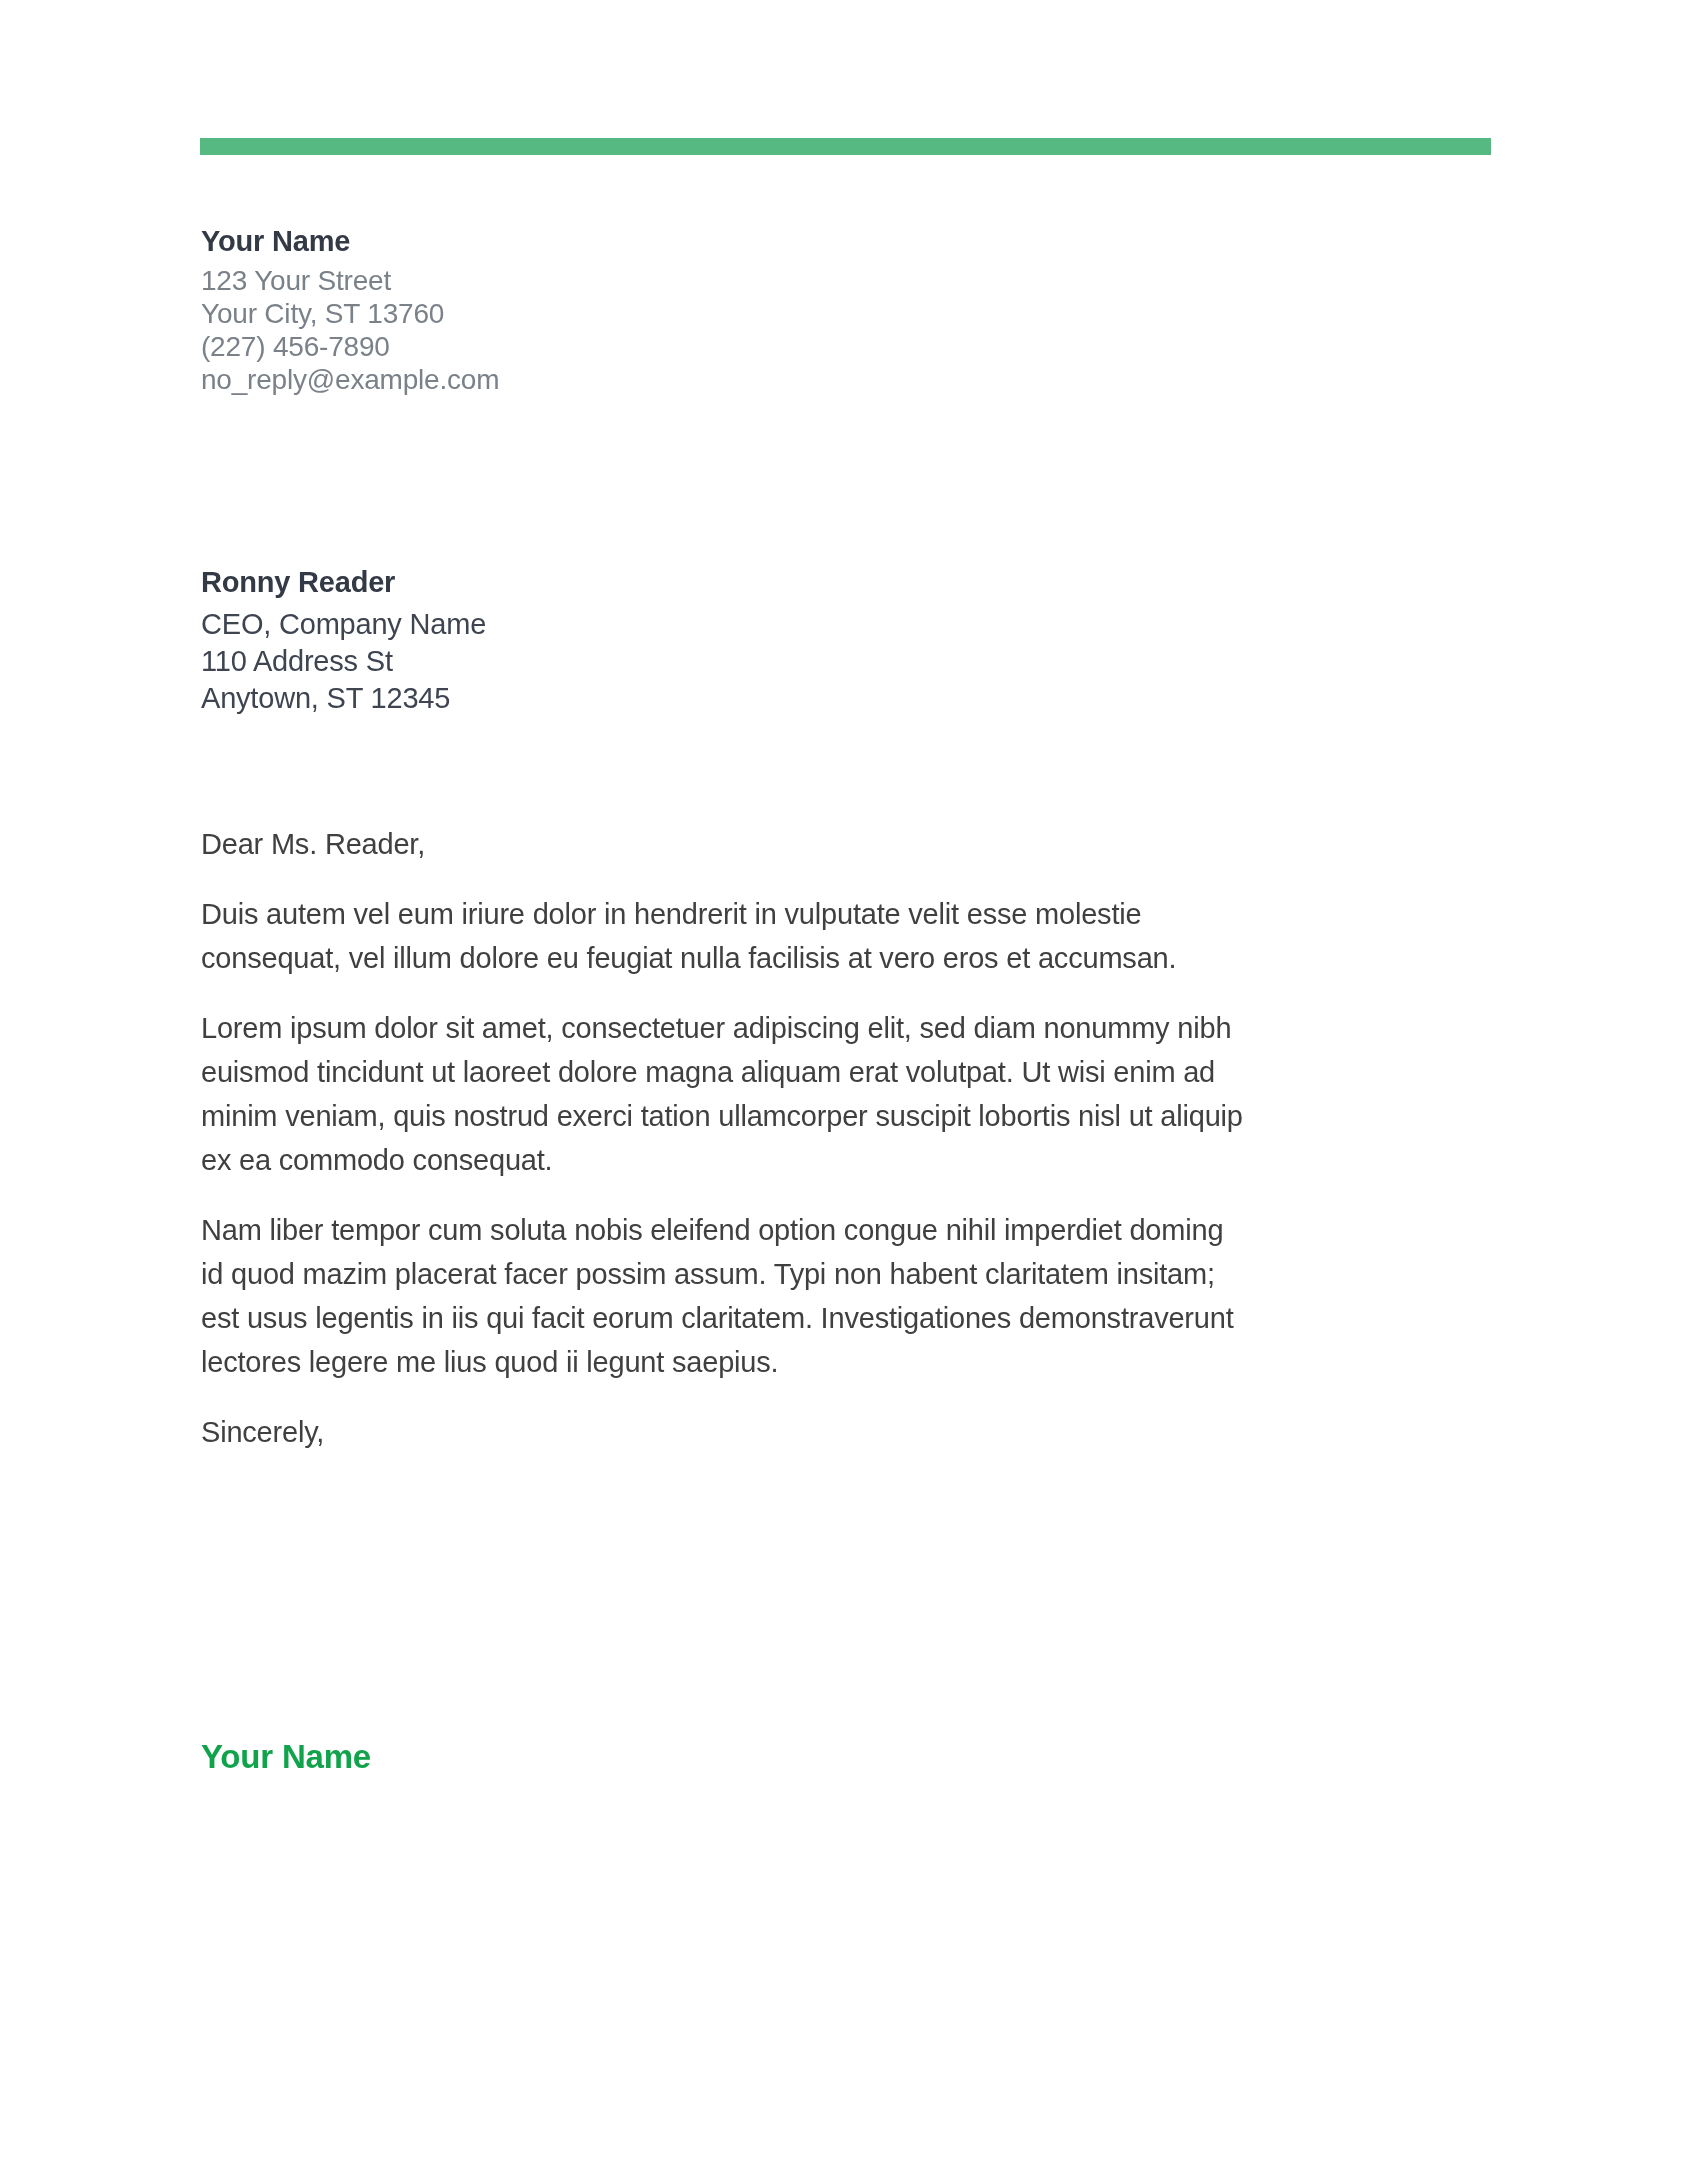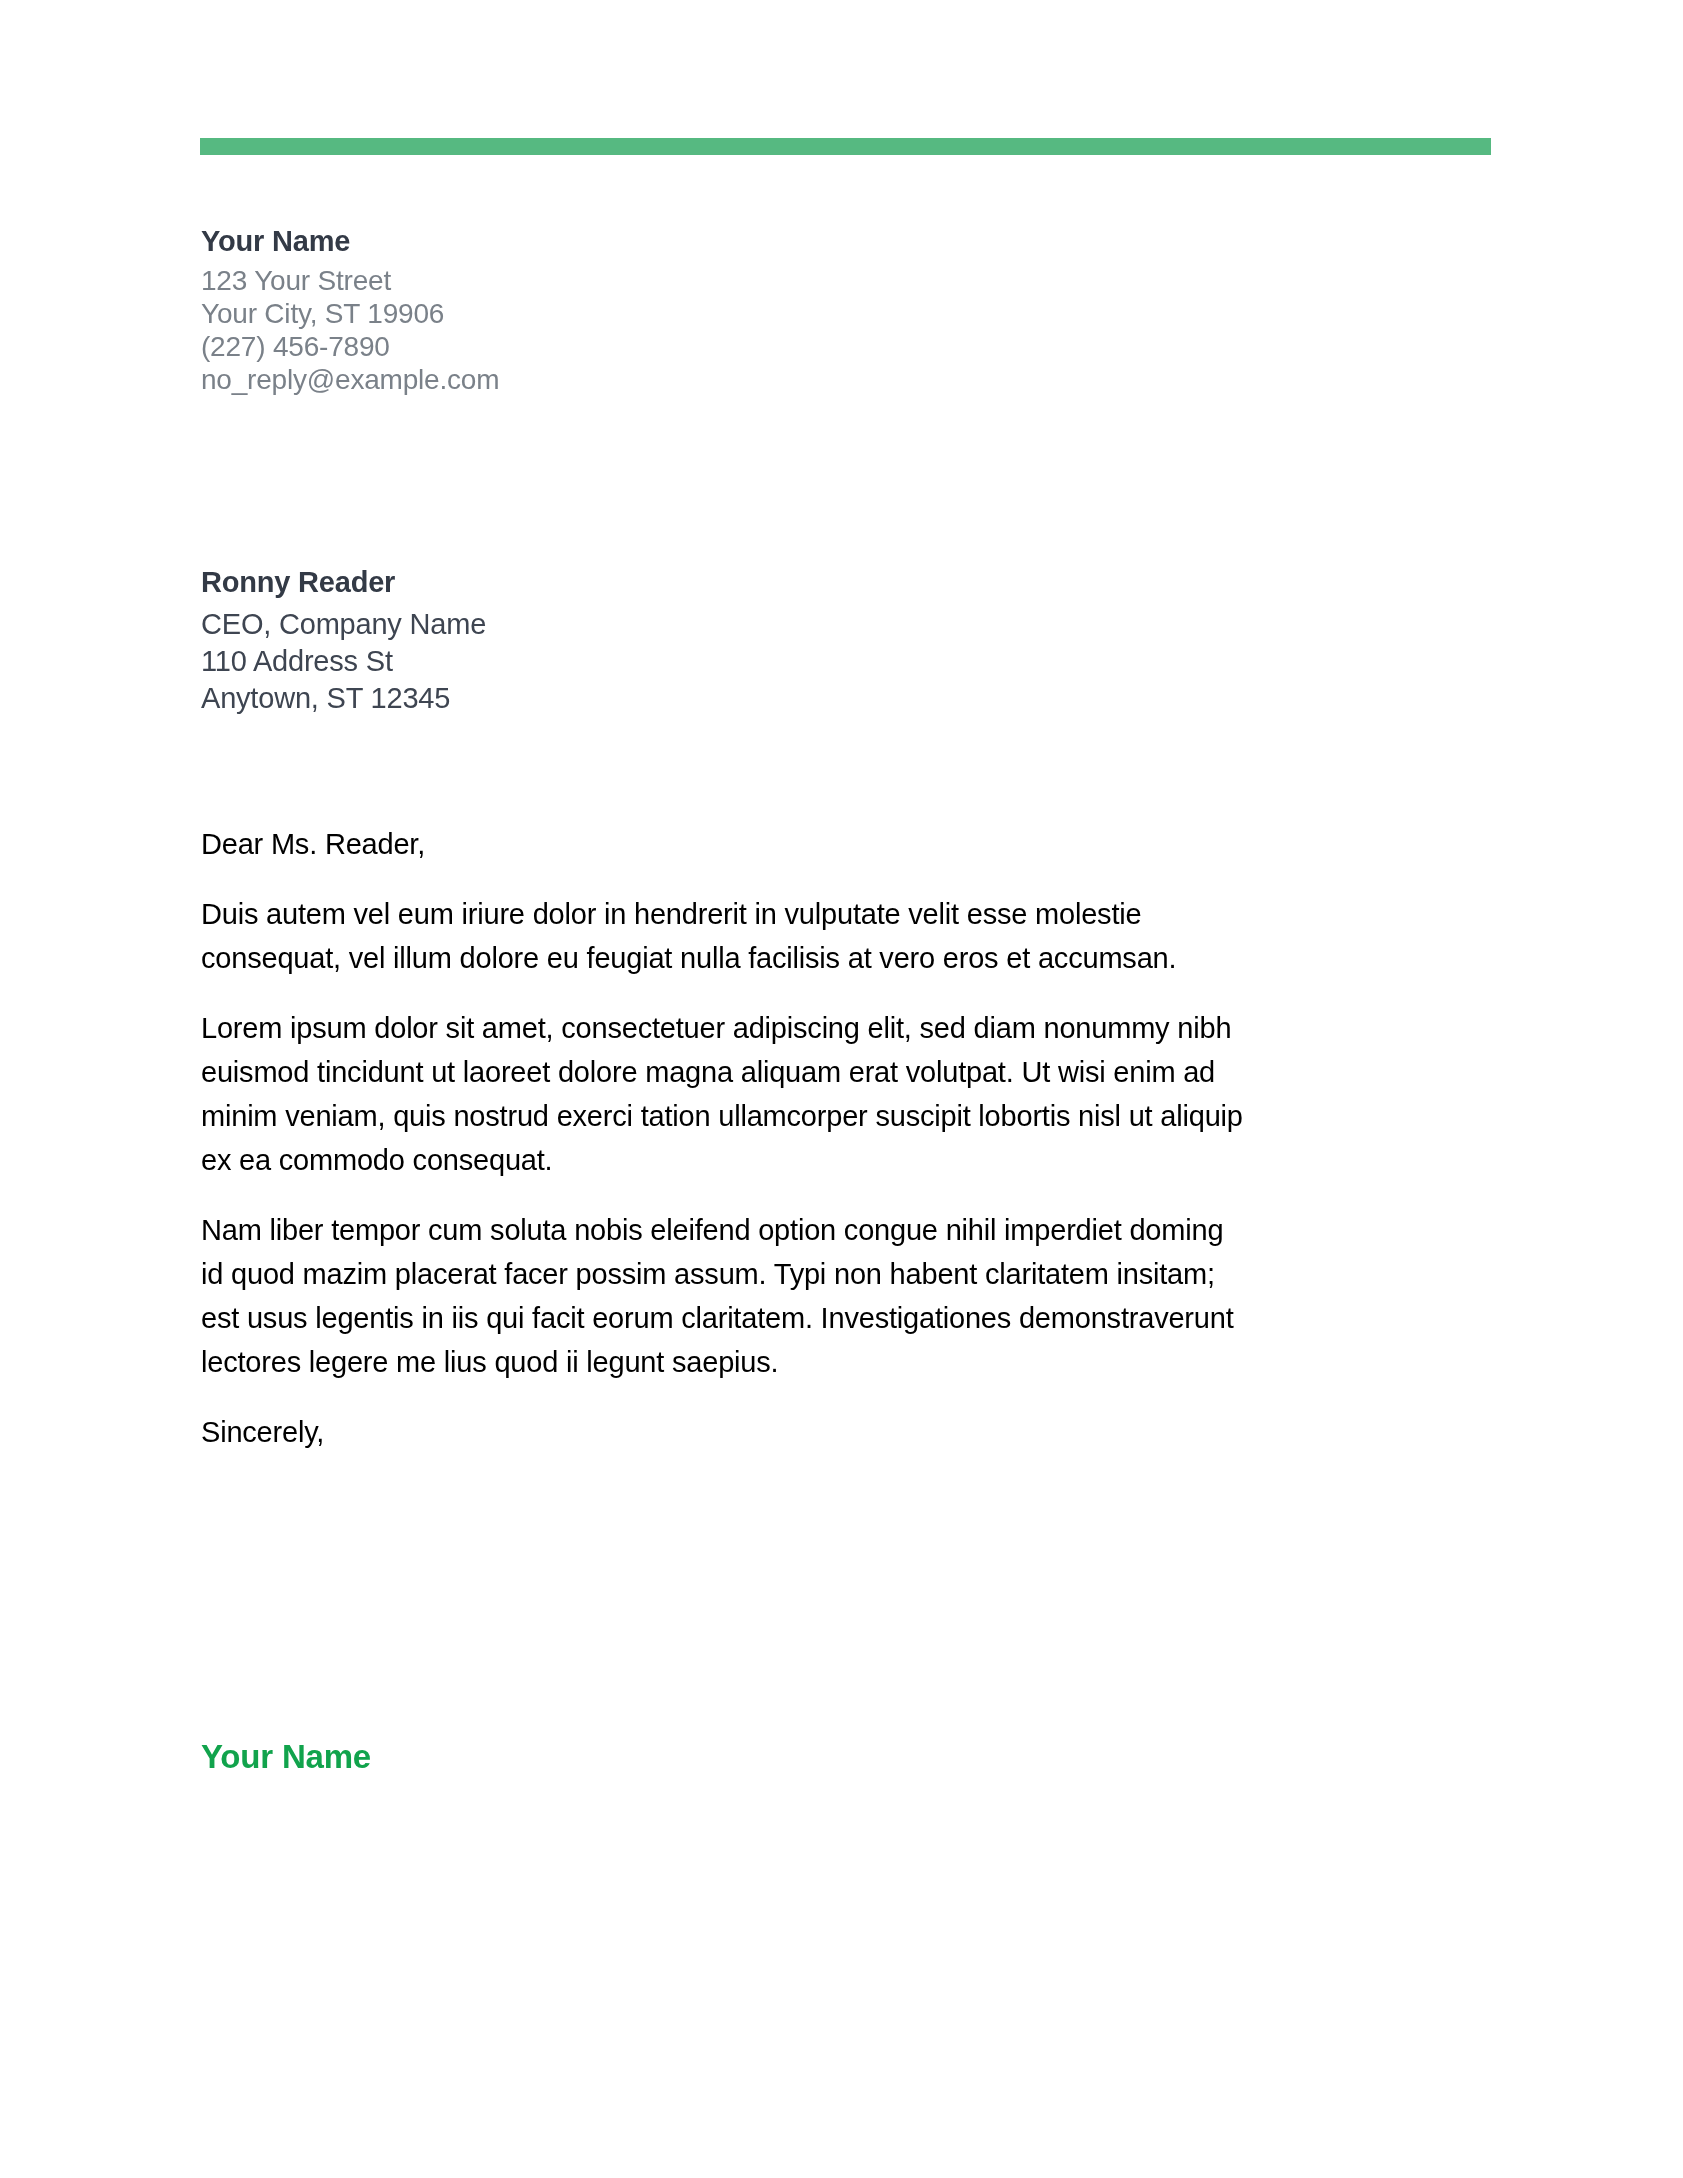--- a/index.html
+++ b/index.html
@@ -59,21 +59,21 @@
     top: 606px;
     font-size: 29px;
     line-height: 37px;
     color: #3e4551;
   }
   .letter-body {
     top: 822px;
     width: 1045px;
     font-size: 29px;
     line-height: 44px;
-    color: #000000;
+    color: #404040;
   }
   .letter-body p {
     margin: 0 0 26px 0;
   }
   .signature-name {
     top: 1737px;
     font-size: 33px;
     line-height: 40px;
     font-weight: 700;
     color: #11a34c;
@@ -83,21 +83,21 @@
 <body>
 
 <div class="page">
 
   <div class="accent-bar"></div>
 
   <div class="blk sender-name">Your Name</div>
 
   <div class="blk sender-address">
     <div>123 Your Street</div>
-    <div>Your City, ST 19906</div>
+    <div>Your City, ST 13760</div>
     <div>(227) 456-7890</div>
     <div>no_reply@example.com</div>
   </div>
 
 
   <div class="blk recipient-name">Ronny Reader</div>
 
   <div class="blk recipient-address">
     <div>CEO, Company Name</div>
     <div>110 Address St</div>

